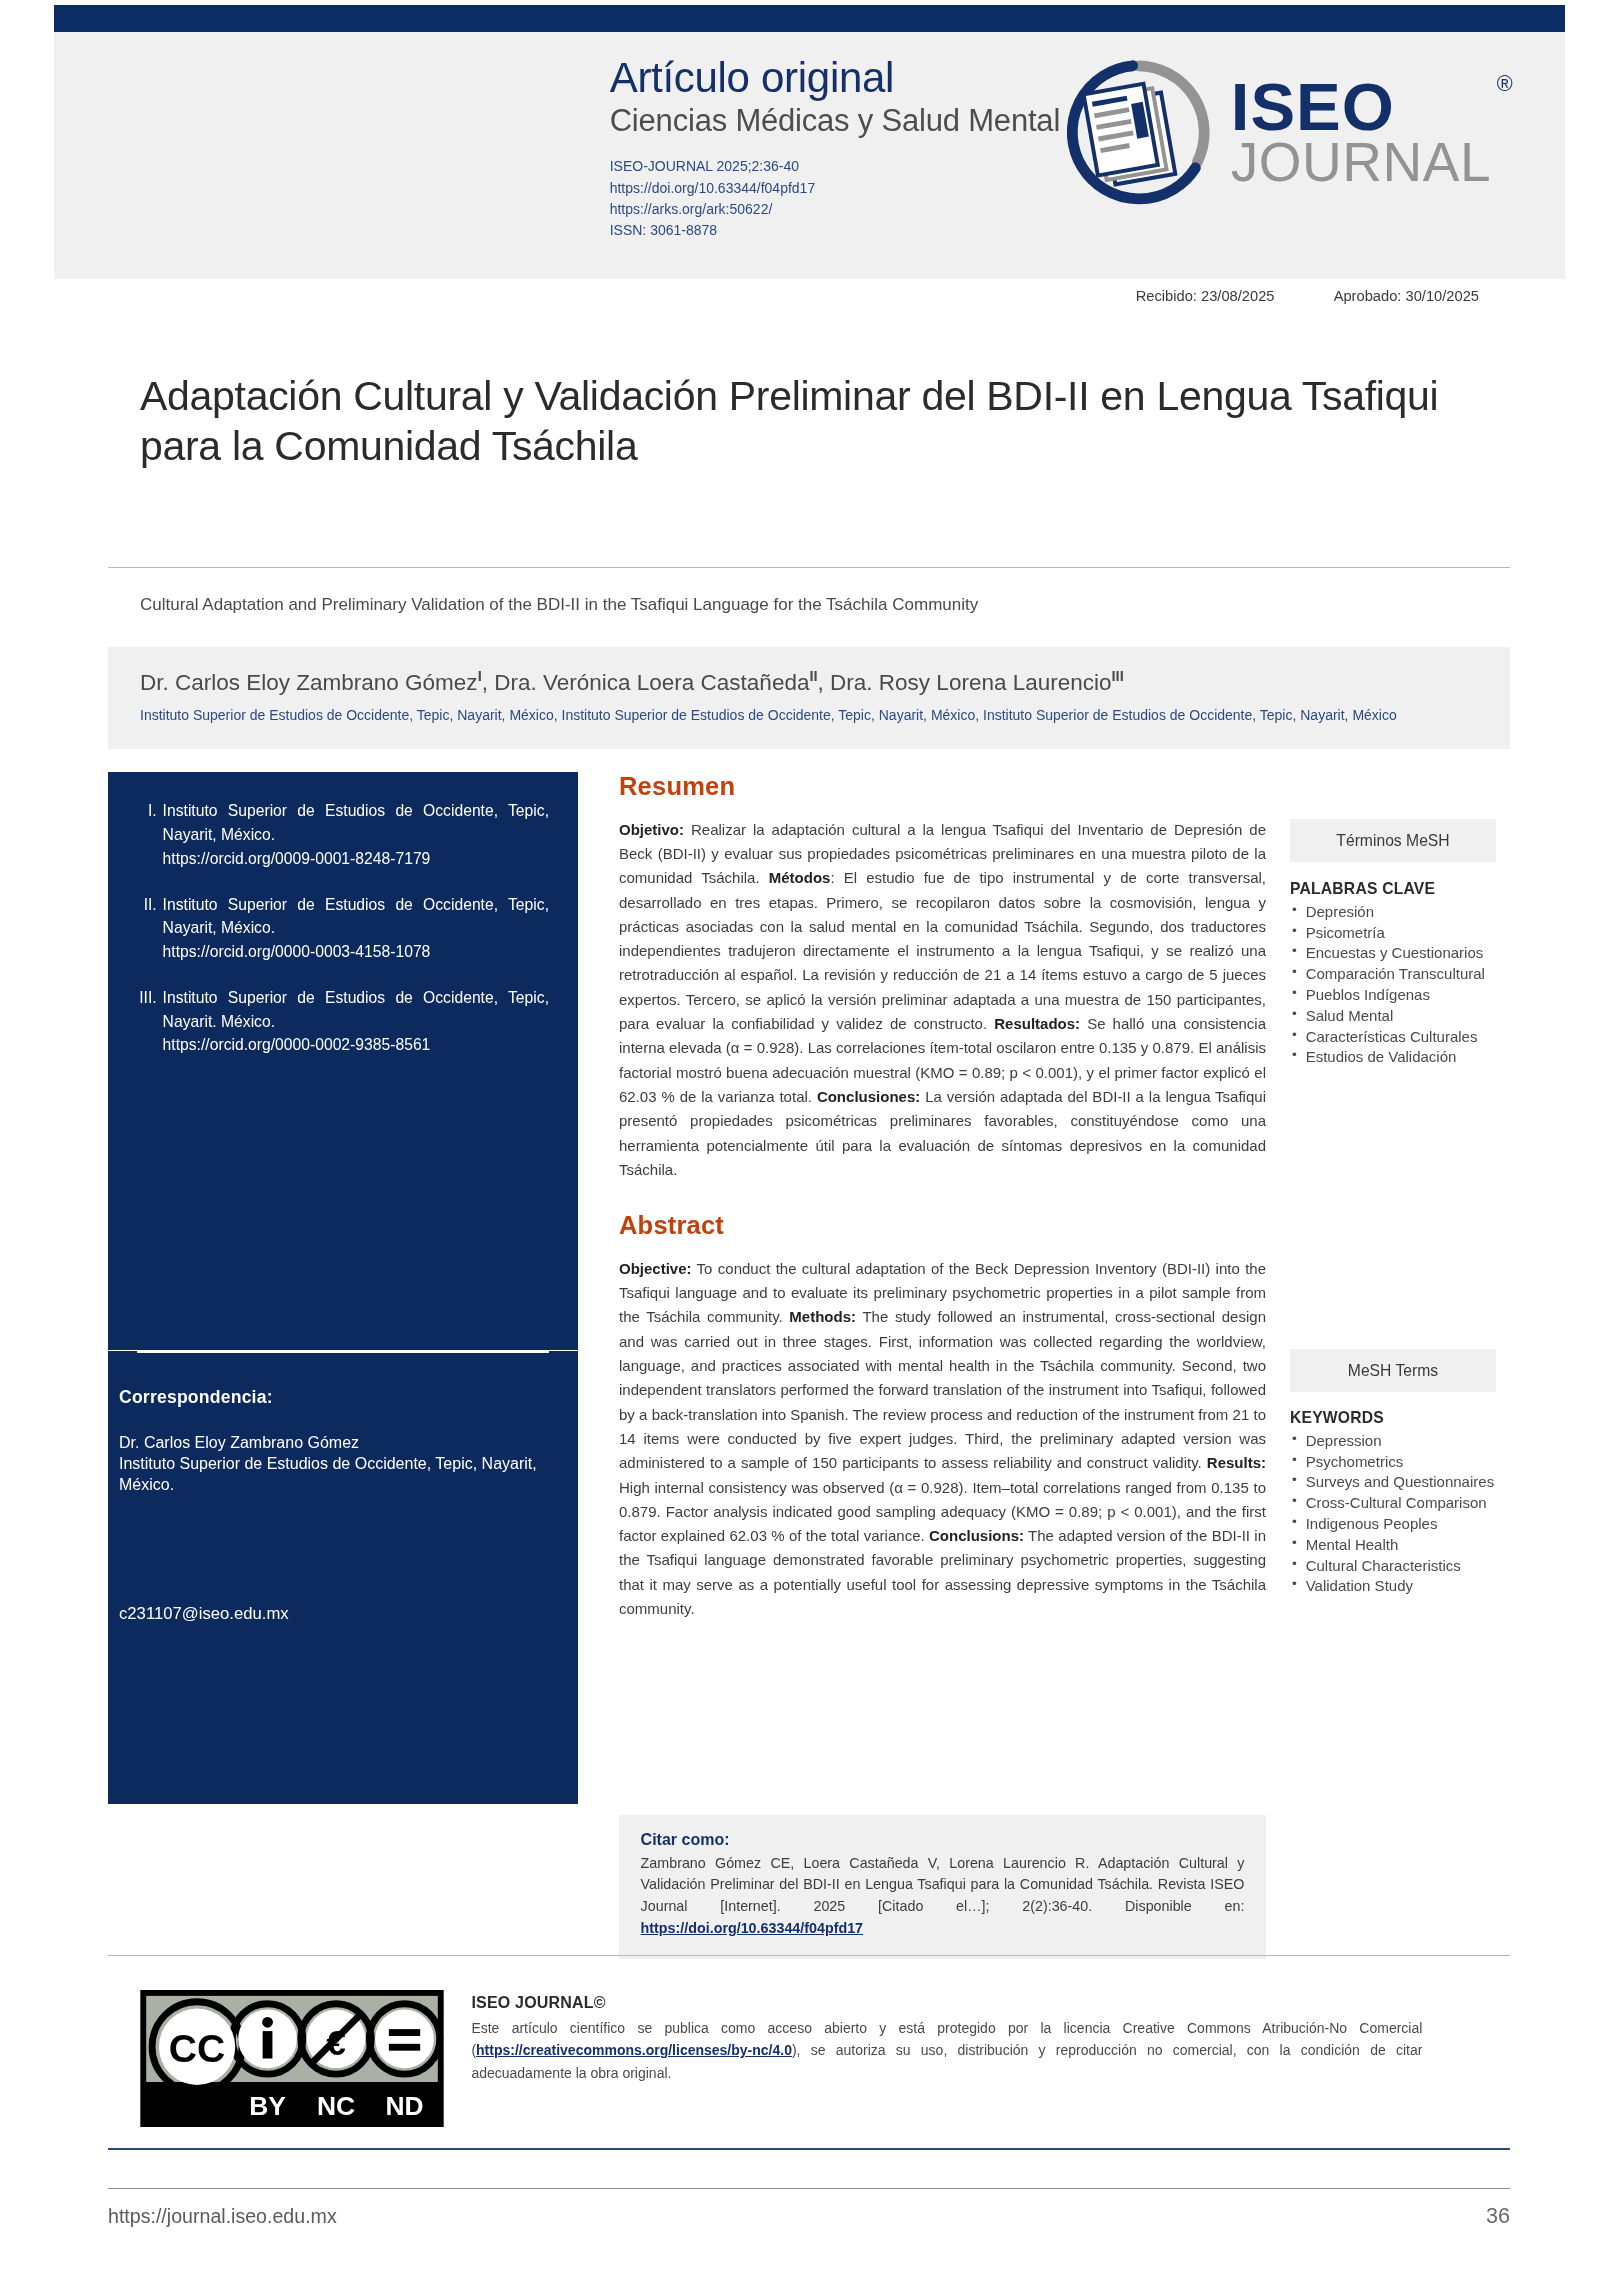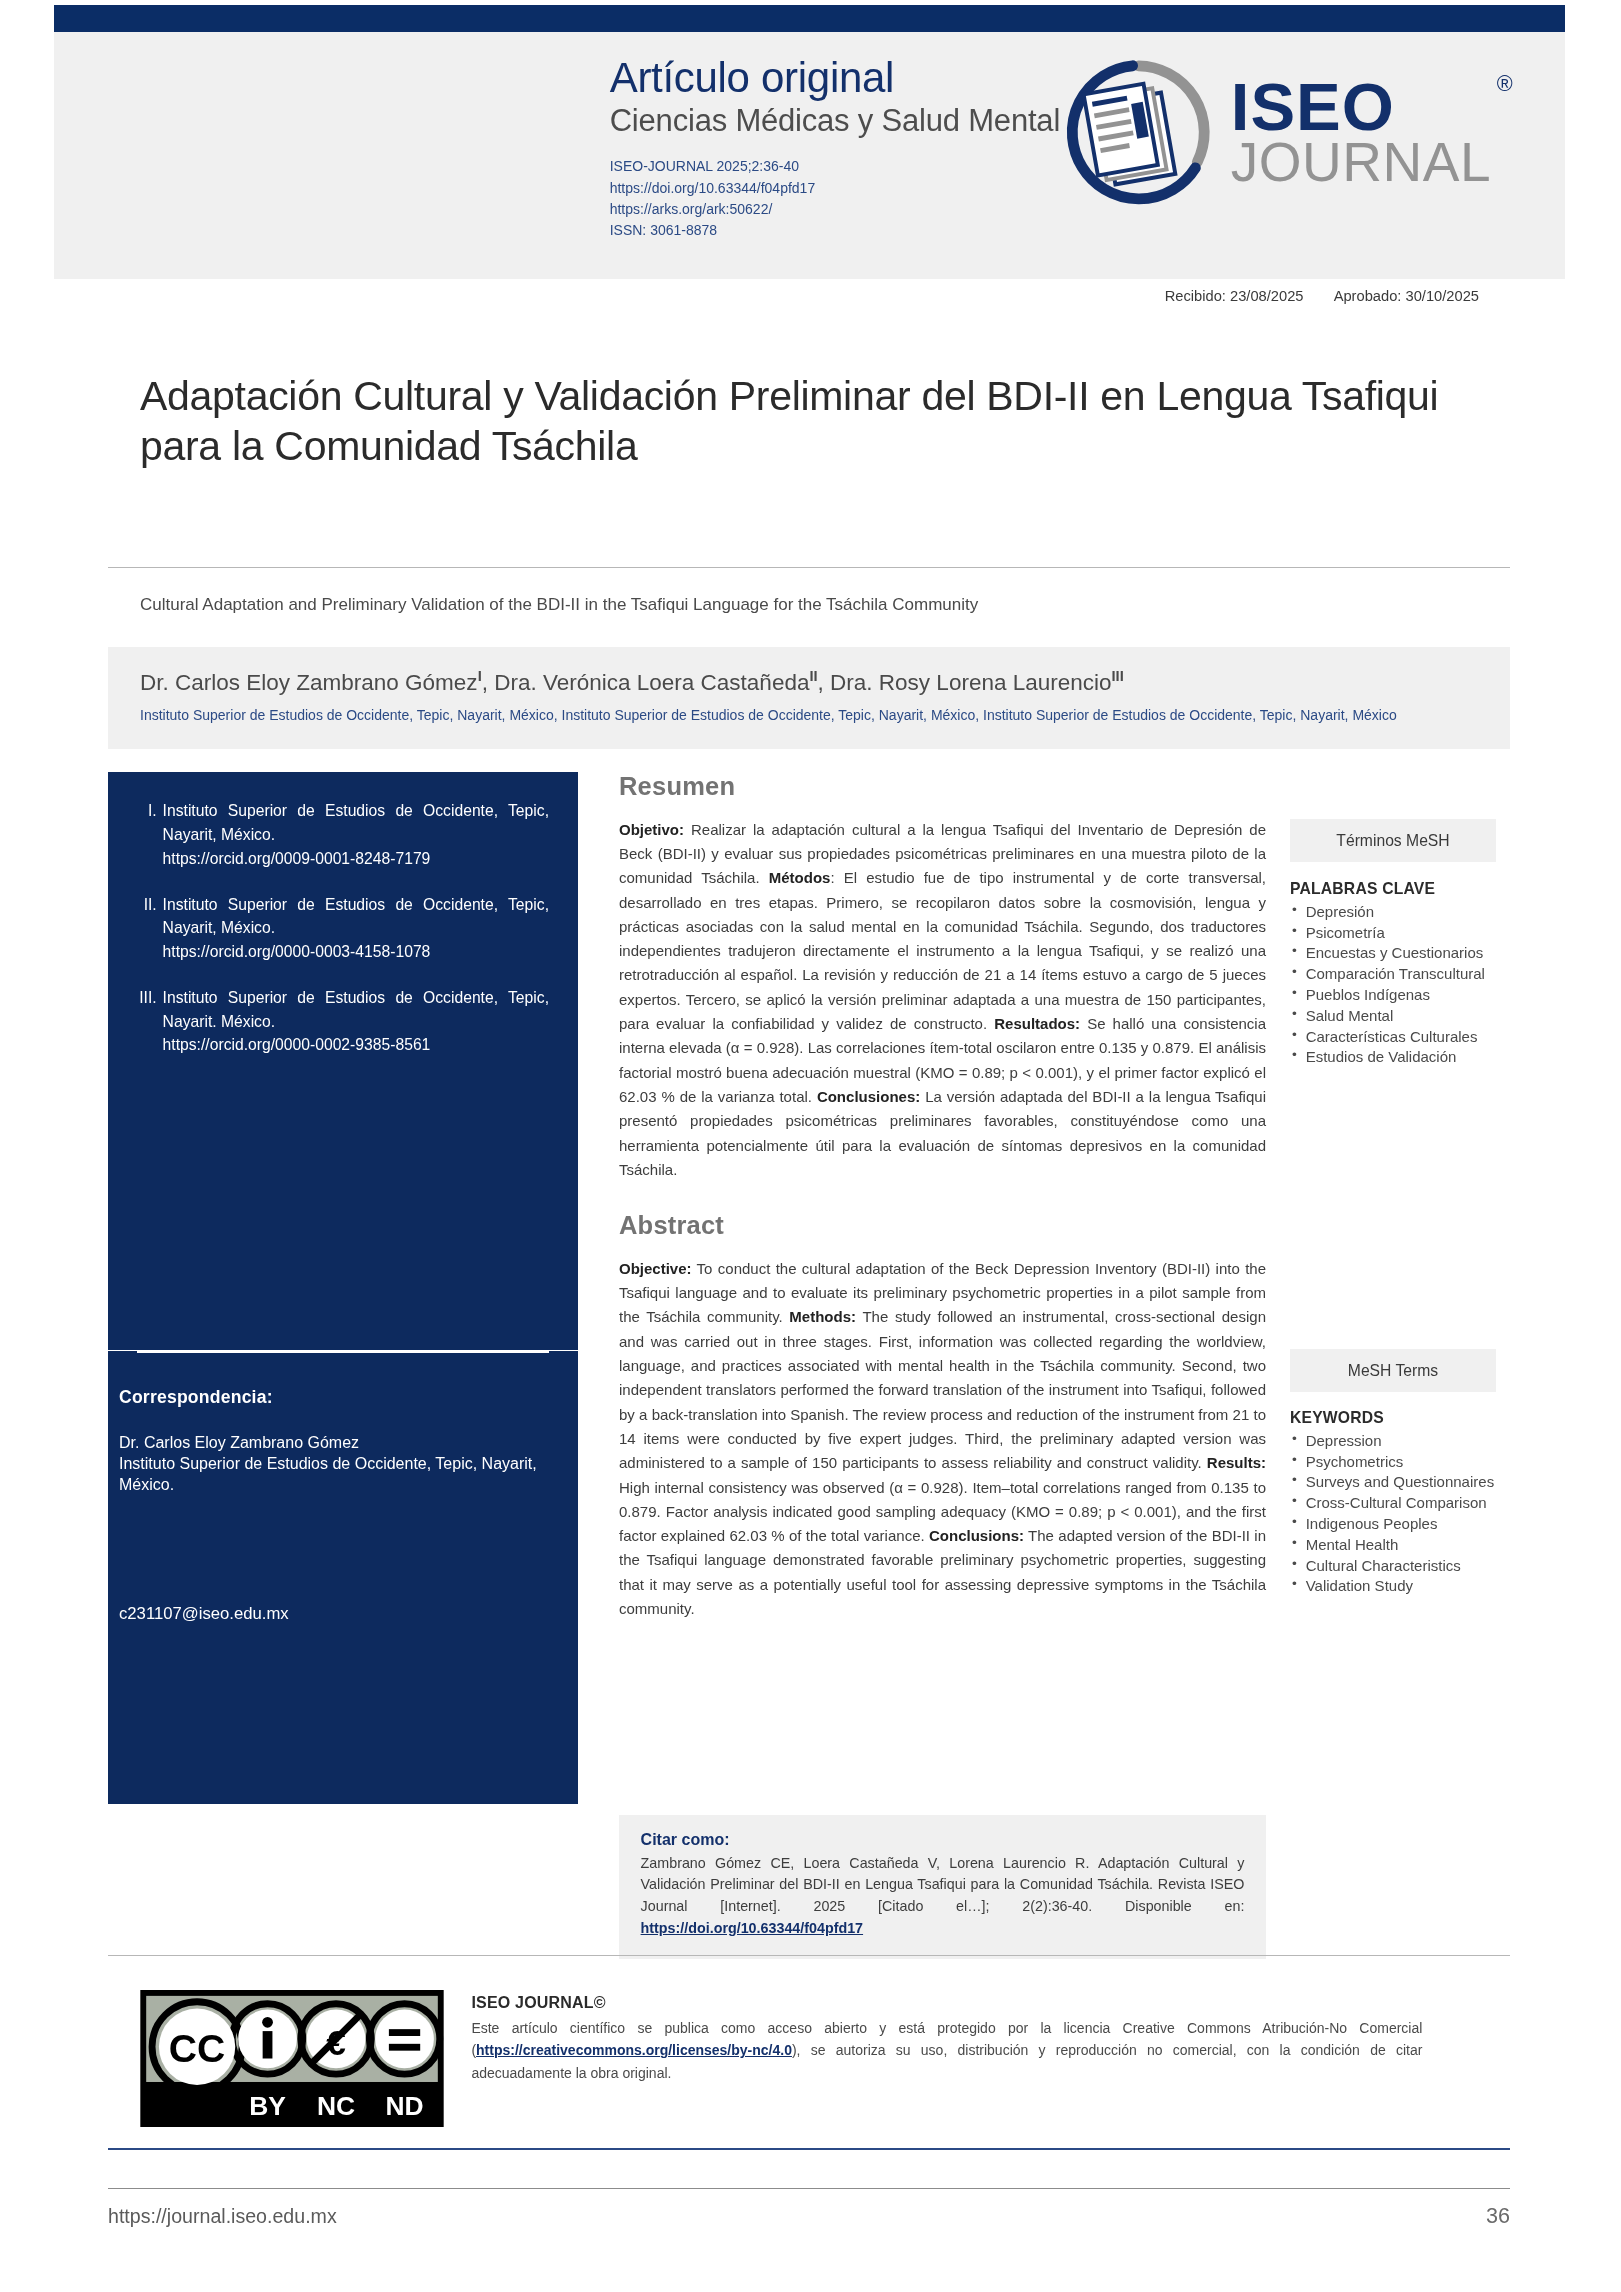--- a/index.html
+++ b/index.html
@@ -63,21 +63,21 @@
     font-family: "Liberation Sans", sans-serif;
   }
 
   
   .dates {
     position: absolute; left: 54px; top: 288px; width: 1511px;
     text-align: right; padding-right: 86px;
     font-size: 14.7px; color: #3a3a3a;
   }
   .dates span { display: inline-block; }
-  .dates .recibido { margin-right: 26px; }
+  .dates .recibido { margin-right: 55px; }
 
   
   .article-title {
     position: absolute; left: 140px; top: 345px; width: 1304px;
     font-size: 41px; line-height: 1.21; color: #2b2b2b; font-weight: 400;
     letter-spacing: -0.3px;
   }
   .rule-1 {
     position: absolute; left: 108px; top: 567px; width: 1402px;
     border-top: 1.5px solid #b7b7b7;
@@ -124,21 +124,21 @@
     border-top: 2px solid #ffffff;
   }
   .corr-title { font-size: 17.6px; font-weight: bold; padding-top: 36px; letter-spacing: 0.2px; }
   .corr-body { font-size: 16px; line-height: 1.34; margin-top: 23.5px; }
   .corr-email { font-size: 16.7px; margin-top: 108px; }
 
   .main-col {
     position: absolute; left: 619px; top: 772px; width: 647px;
   }
   .sec-head {
-    font-size: 25.5px; font-weight: bold; color: #737373;
+    font-size: 25.5px; font-weight: bold; color: #c2410c;
     letter-spacing: 0.2px; margin: 0 0 16.7px 0;
   }
   .abs-body {
     font-size: 15px; line-height: 1.62; color: #3d3d3d;
     text-align: justify;
   }
   .abs-body b { color: #222; font-weight: bold; }
 
   .citar-box {
     position: absolute; left: 619px; top: 1815px; width: 647px;

